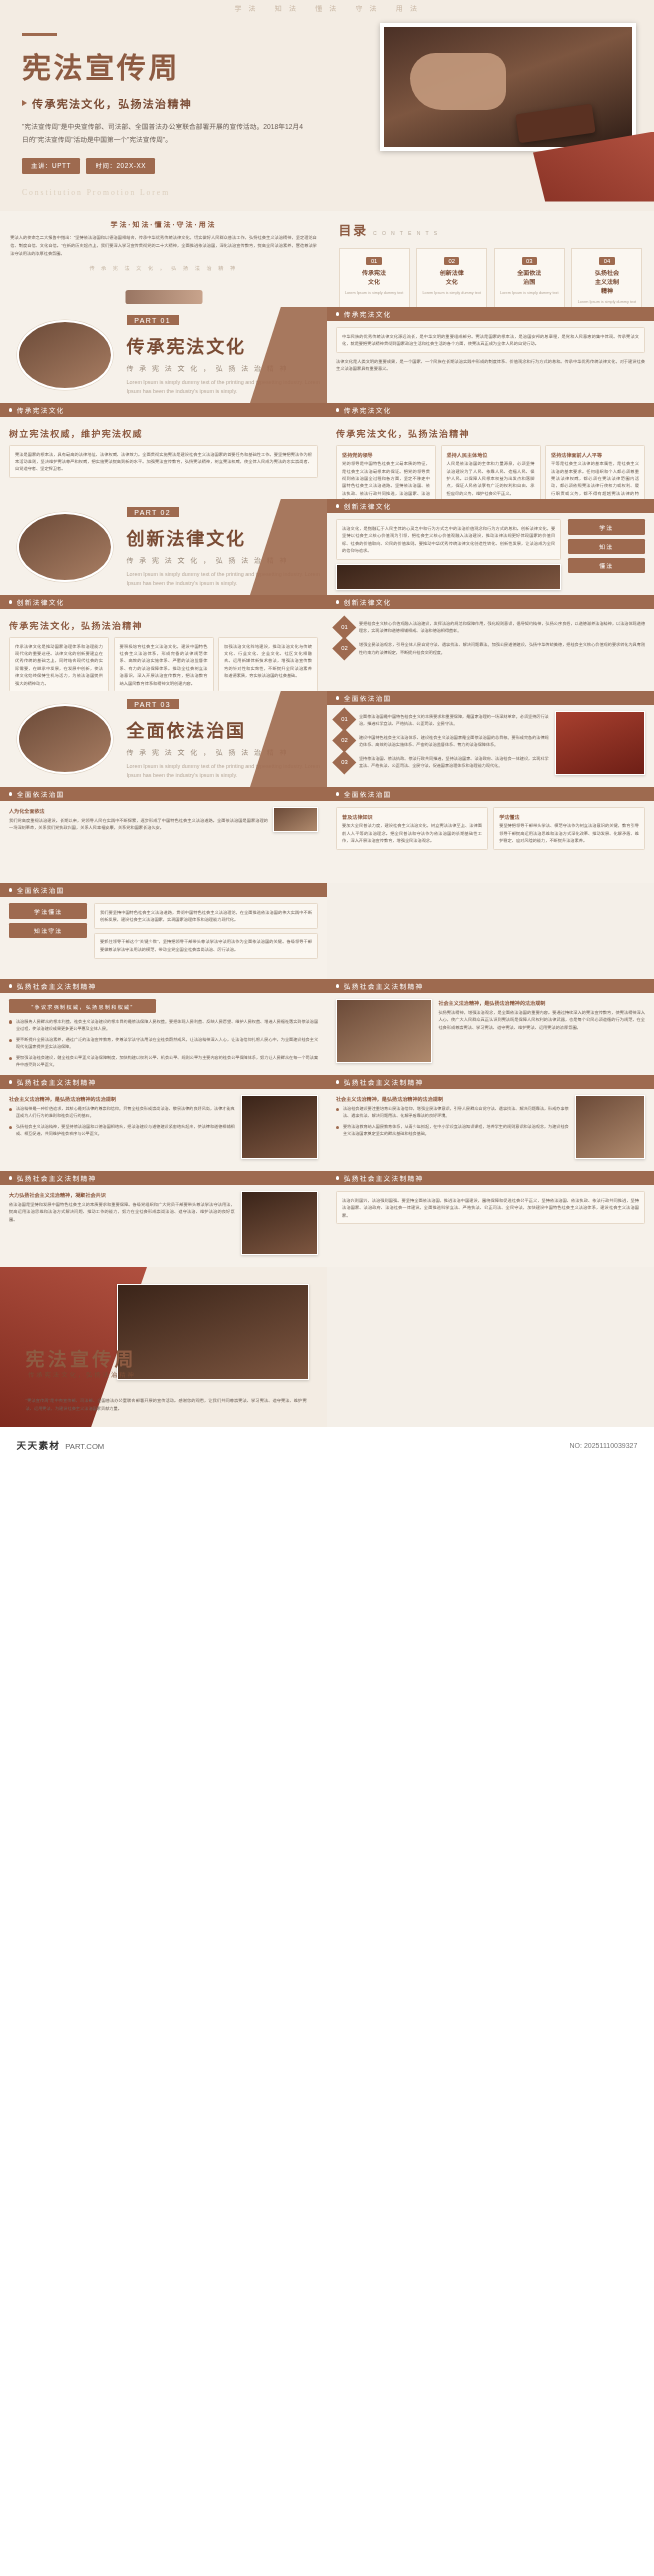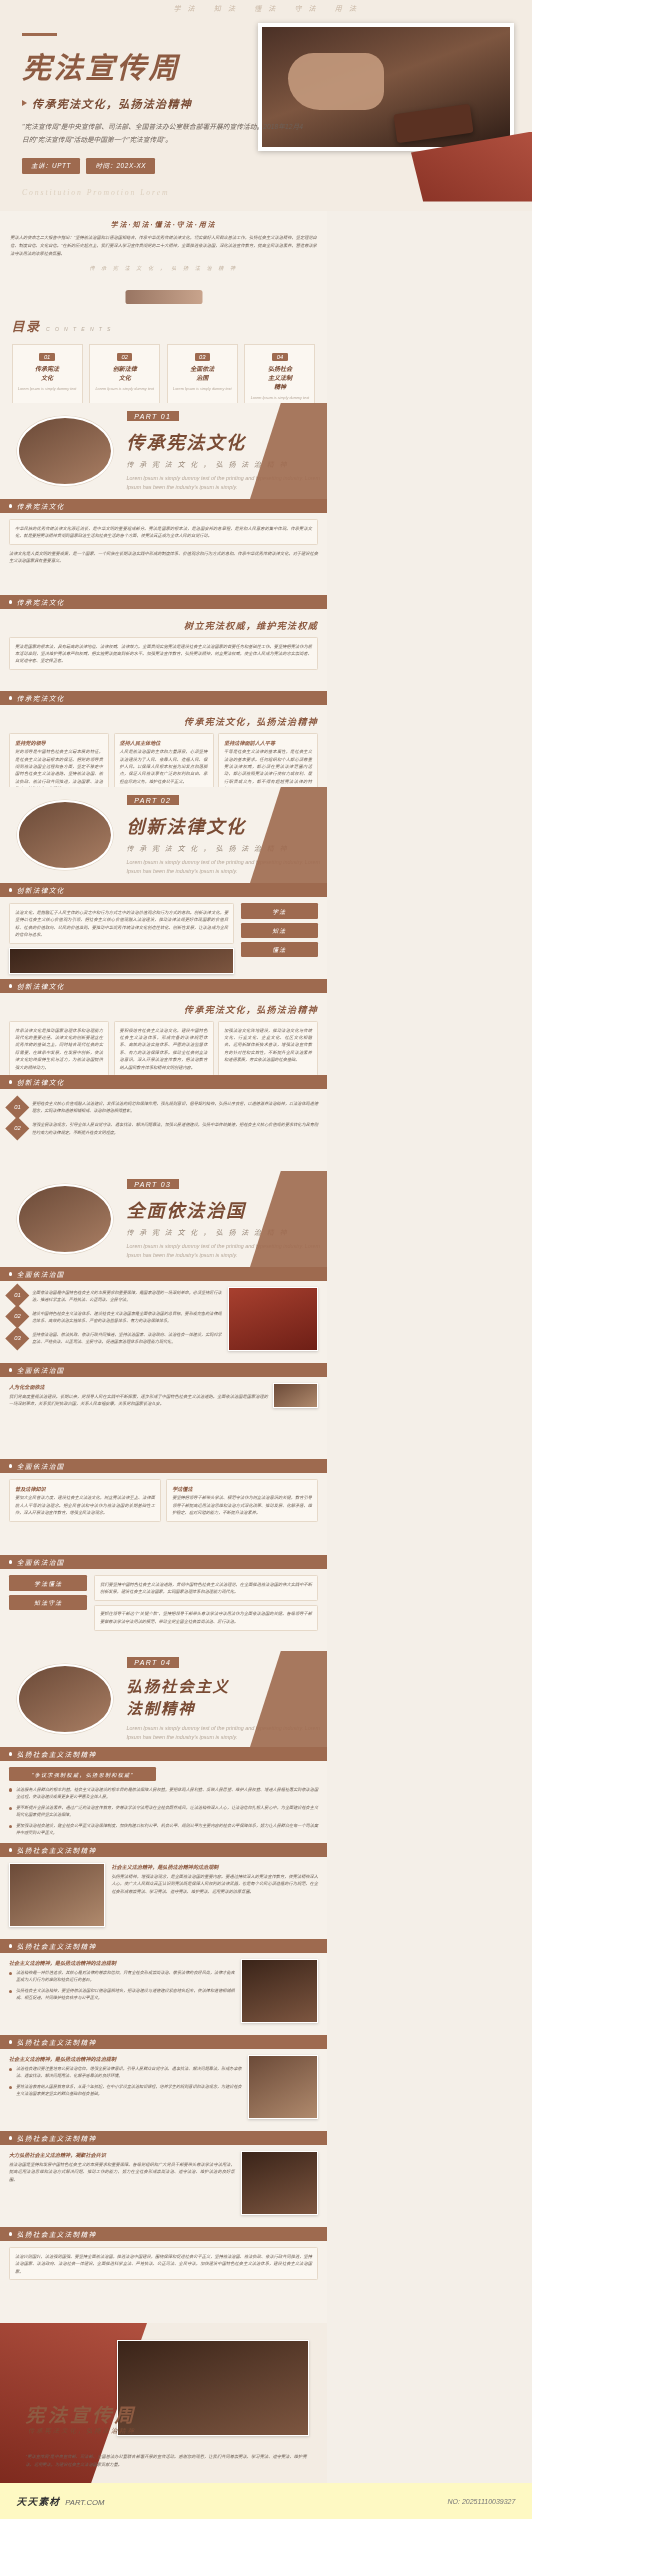--- a/index.html
+++ b/index.html
@@ -4,24 +4,23 @@
 <style>
   * { box-sizing: border-box; margin: 0; padding: 0; }
   html, body {
     width: 654px;
     background: #ffffff;
     font-family: "Liberation Sans", "DejaVu Sans", sans-serif;
   }
   body { width: 654px; }
 
   .page {
-    width: 532px;
+    width: 654px;
     background: #f4efe8;
     padding: 0 0 0 0;
-    font-style: italic;
   }
 
   
   .slide {
     position: relative;
     overflow: hidden;
     background: #f6f1ea;
   }
   .slide.cover { height: 211px; background: #f3ece3; }
   .grid2 { display: flex; flex-wrap: wrap; }
@@ -101,21 +100,21 @@
 
   
   .hslide { height: 96px; position: relative; }
   .hbar {
     height: 14px; background: #9e6a4f; color: #fff; font-size: 6.7px; letter-spacing: 1.3px;
     display: flex; align-items: center; padding-left: 9px;
   }
   .hbar .dot { width: 3.2px; height: 3.2px; background: #fff; border-radius: 50%; margin-right: 4.5px; }
   .hbody { padding: 6.4px 9px; }
   .center-title {
-    text-align: right; font-size: 9px; font-weight: bold; color: #8d5b42;
+    text-align: left; font-size: 9px; font-weight: bold; color: #8d5b42;
     letter-spacing: 1.3px; margin: 3.8px 0 5.1px;
     font-family: "Liberation Serif", serif;
   }
   .para { font-size: 4.2px; line-height: 1.75; color: #6d6158; text-align: justify; }
   .card {
     background: #fbf7f1; border: 0.6px solid #e6d9c9; padding: 4.5px 5.1px; border-radius: 1.3px;
   }
   .card-title { font-size: 5.1px; font-weight: bold; color: #8d5b42; margin-bottom: 2.6px; }
   .cols3 { display: flex; gap: 4.5px; }
   .cols3 > * { flex: 1; }
@@ -182,21 +181,21 @@
   .end-title {
     position: absolute; left: 192px; top: 38px; font-size: 25.6px; font-weight: bold;
     color: #8d5b42; letter-spacing: 3.2px; font-family: "Liberation Serif", serif;
   }
   .end-sub { position: absolute; left: 195px; top: 75px; font-size: 8.3px; color: #7a4c35; letter-spacing: 1.9px; }
   .end-photo { position: absolute; right: 18px; top: 16.6px; width: 192px; height: 96px; }
   .end-desc { position: absolute; left: 38px; bottom: 14px; width: 275px; font-size: 4.2px; line-height: 1.85; color: #6d6158; text-align: justify; }
 
   
   .footer {
-    height: 36px; background: #fef9c3; display: flex; align-items: center;
+    height: 36px; background: #ffffff; display: flex; align-items: center;
     justify-content: space-between; padding: 0 16.6px;
   }
   .footer-left { display: flex; align-items: baseline; gap: 5.1px; }
   .footer-logo { font-size: 9.6px; color: #333; letter-spacing: 1.3px; font-weight: bold; }
   .footer-site { font-size: 7.7px; color: #666; }
   .footer-no { font-size: 7px; color: #777; }
 </style>
 </head>
 <body>
 
@@ -509,30 +508,20 @@
           <div class="card" style="margin-bottom:3.8px">
             <div class="para">我们要坚持中国特色社会主义法治道路，贯彻中国特色社会主义法治理论，在全面推进依法治国的伟大实践中不断创新发展，建设社会主义法治国家，实现国家治理体系和治理能力现代化。</div>
           </div>
           <div class="card">
             <div class="para">要抓住领导干部这个"关键少数"，坚持把领导干部带头尊法学法守法用法作为全面依法治国的关键。各级领导干部要做尊法学法守法用法的模范，带动全党全国全社会崇尚法治、厉行法治。</div>
           </div>
         </div>
       </div>
     </section>
 
-    <section class="slide half part-slide">
-      <div class="part-photo"></div>
-      <div class="part-text">
-        <div class="part-label">PART 04</div>
-        <div class="part-title" style="white-space:pre-line;font-size:15.3px">弘扬社会主义
-法制精神</div>
-        <div class="part-en">Lorem Ipsum is simply dummy text of the printing and typesetting industry. Lorem Ipsum has been the industry's ipsum is simply.</div>
-      </div>
-      <div class="part-wedge"></div>
-    </section>
   </div>
 
   <div class="grid2">
     <section class="slide half hslide">
       <div class="hbar">
         <span class="dot"></span>
         <span>弘扬社会主义法制精神</span>
       </div>
       <div class="hbody">
         <div class="pill" style="width:147px;margin:0 0 5.1px 0;font-size:5.1px">"争议求强制权威，弘扬思制和权威"</div>

